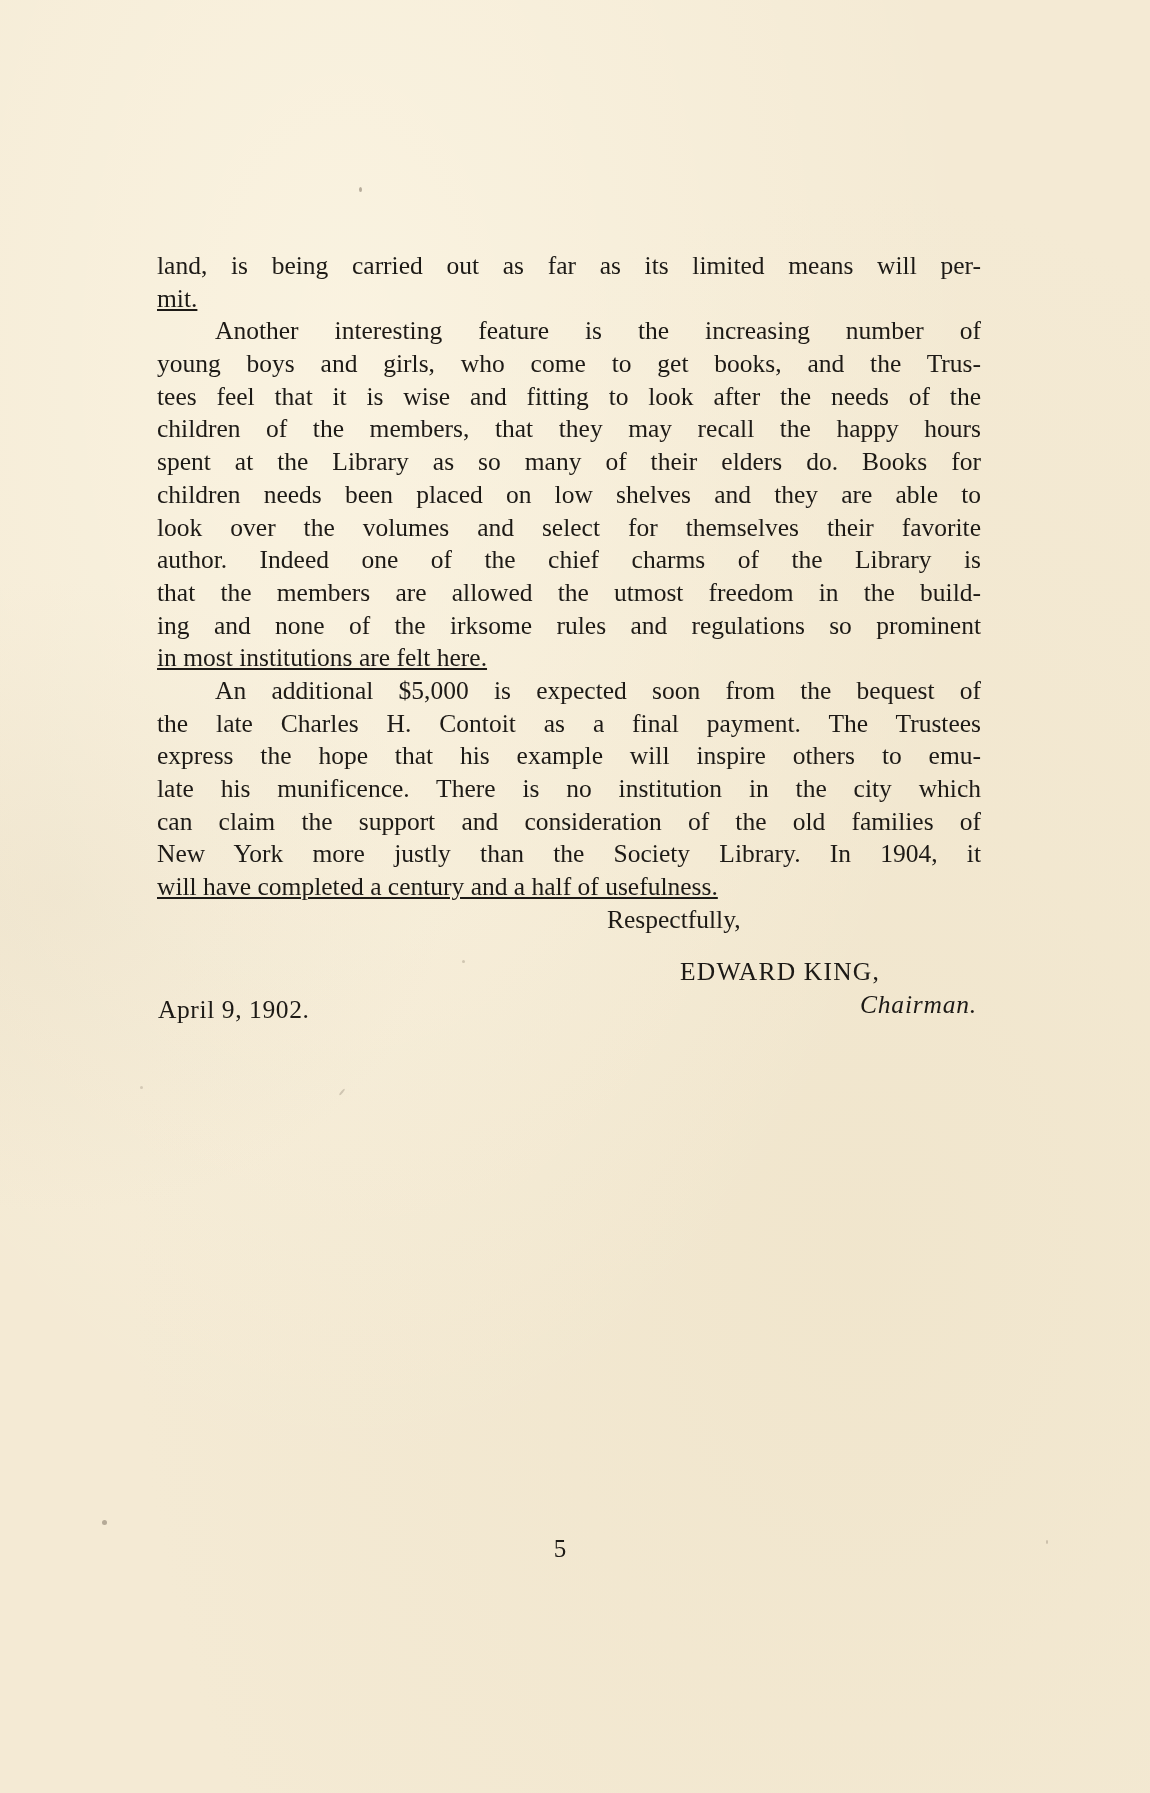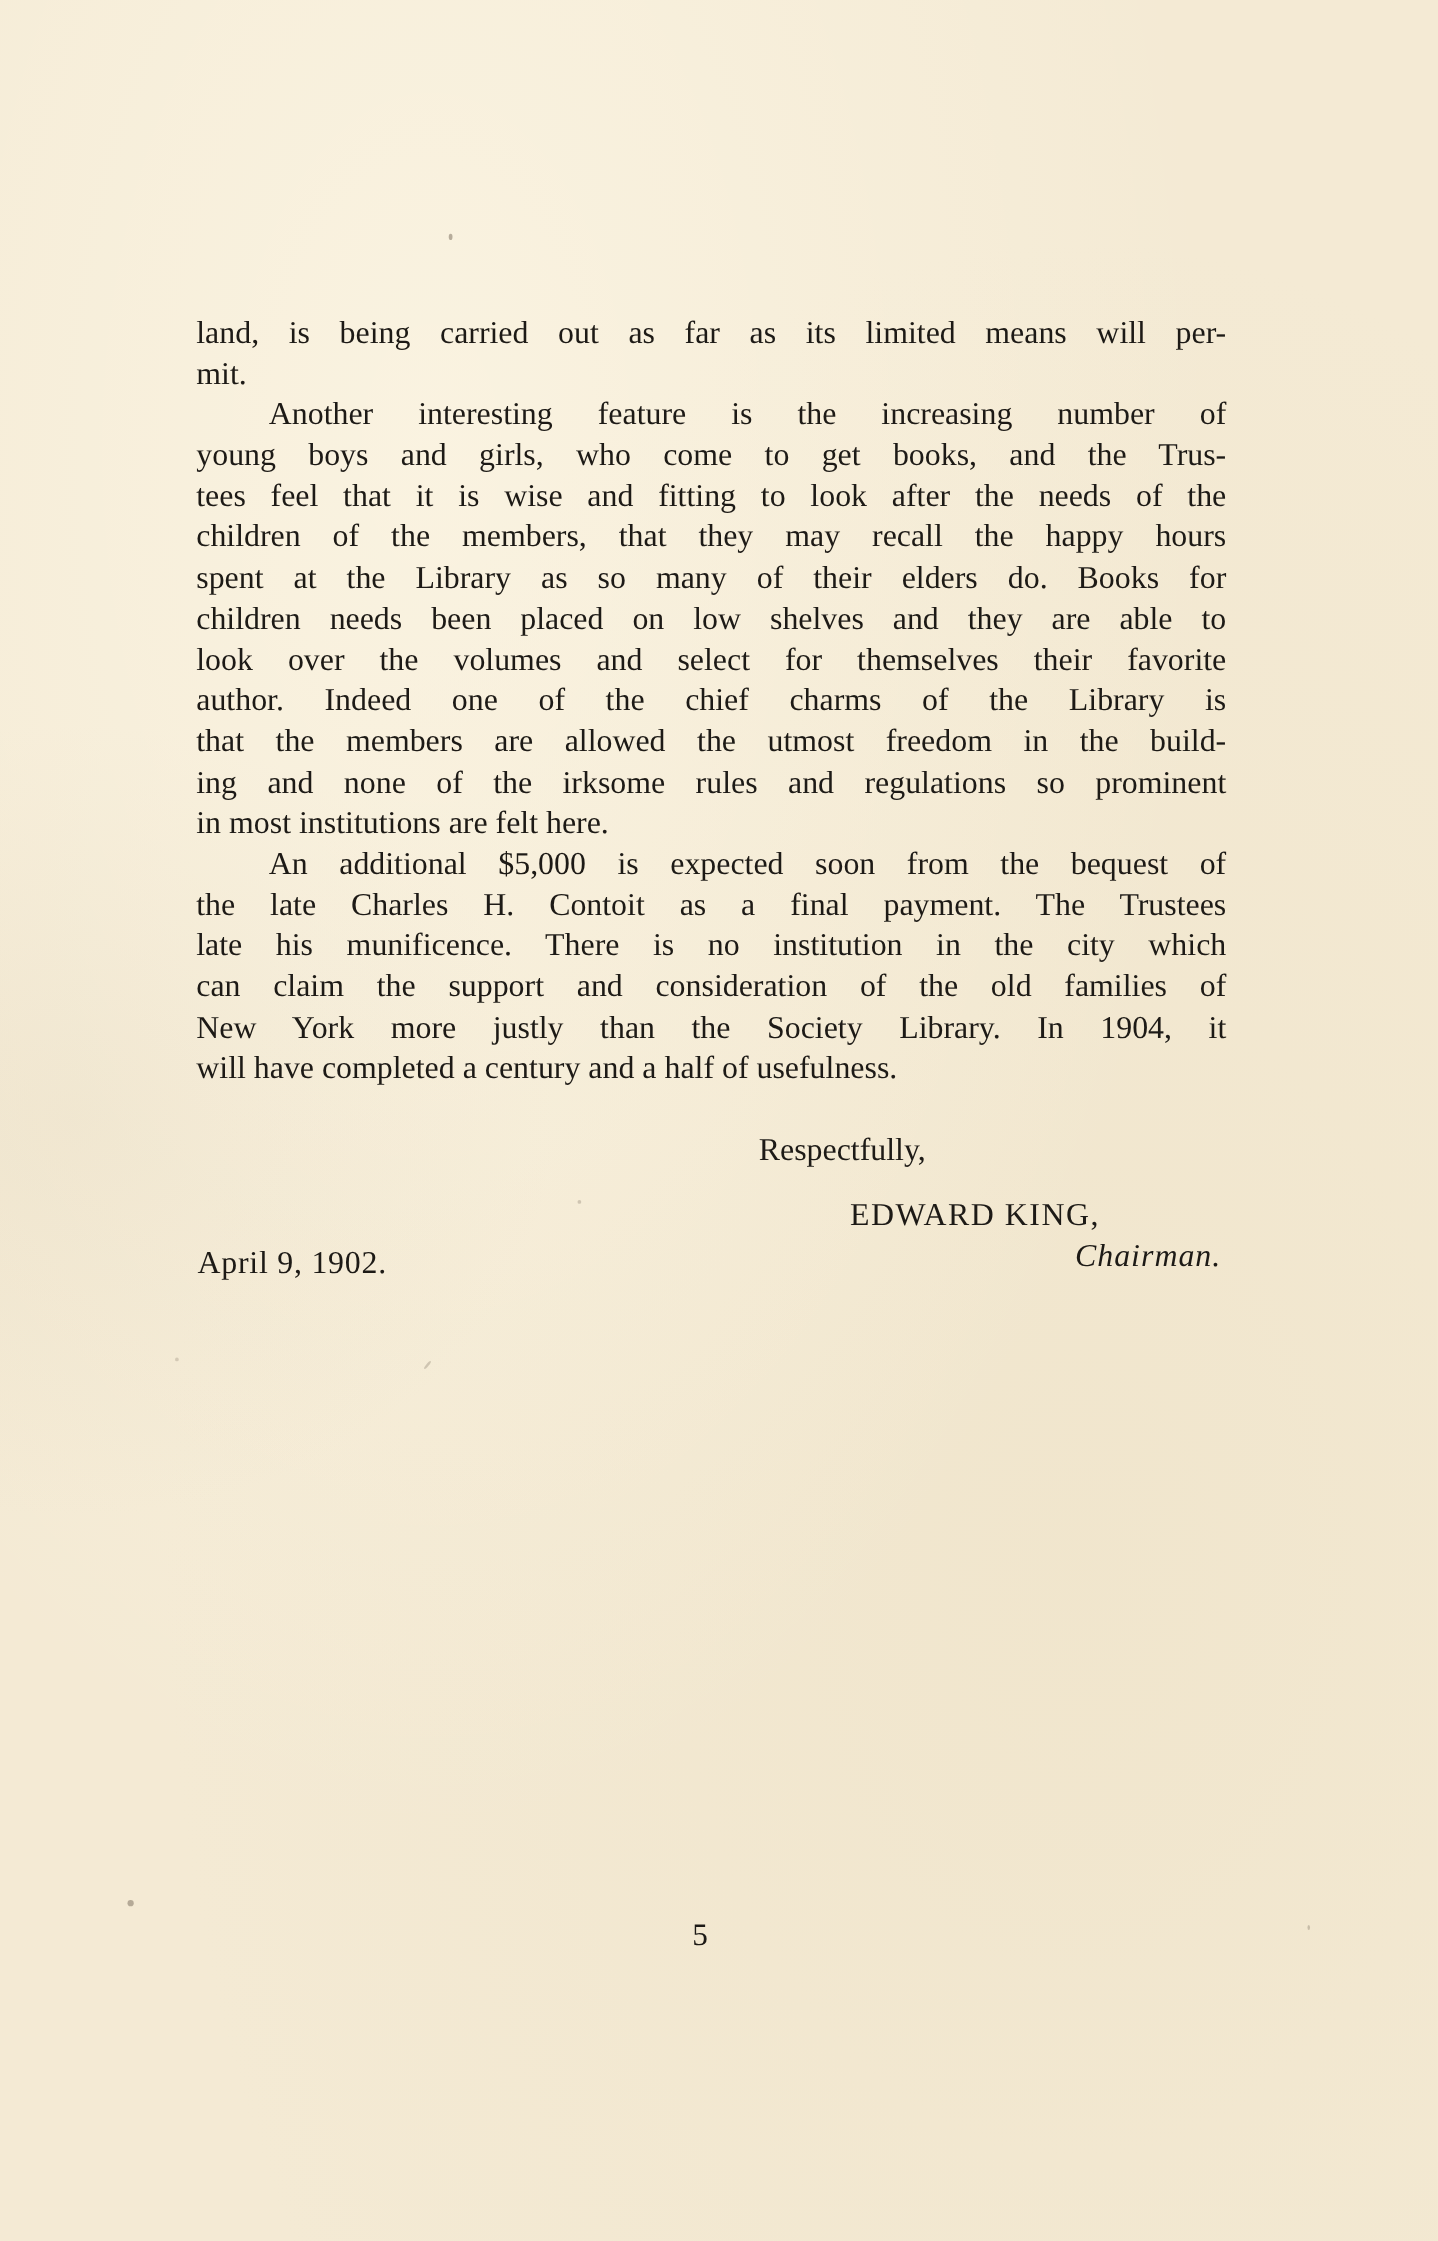--- a/index.html
+++ b/index.html
@@ -36,21 +36,21 @@
     .para { margin: 0; padding: 0; }
     .line {
       display: block;
       white-space: nowrap;
       text-align: justify;
       text-align-last: justify;
       height: 32.7px;
       overflow: visible;
     }
     .line.indent { padding-left: 58px; }
-    .line.last { text-align-last: left; }
+    .line.last { text-align-last: left; text-decoration: underline; }
     .sig {
       position: absolute;
       font-size: 25.5px;
       line-height: 30px;
       white-space: nowrap;
     }
     .sig-closing { left: 607px; top: 905px; }
     .sig-name { left: 680px; top: 957px; letter-spacing: 1.2px; }
     .sig-date { left: 158px; top: 995px; letter-spacing: 0.6px; }
     .sig-title { right: 173px; top: 990px; font-style: italic; letter-spacing: 0.8px; }
@@ -89,20 +89,21 @@
       <span class="line">children needs been placed on low shelves and they are able to</span>
       <span class="line">look over the volumes and select for themselves their favorite</span>
       <span class="line">author. Indeed one of the chief charms of the Library is</span>
       <span class="line">that the members are allowed the utmost freedom in the build-</span>
       <span class="line">ing and none of the irksome rules and regulations so prominent</span>
       <span class="line last">in most institutions are felt here.</span>
     </div>
     <div class="para">
       <span class="line indent">An additional $5,000 is expected soon from the bequest of</span>
       <span class="line">the late Charles H. Contoit as a final payment. The Trustees</span>
+      <span class="line">express the hope that his example will inspire others to emu-</span>
       <span class="line">late his munificence. There is no institution in the city which</span>
       <span class="line">can claim the support and consideration of the old families of</span>
       <span class="line">New York more justly than the Society Library. In 1904, it</span>
       <span class="line last">will have completed a century and a half of usefulness.</span>
     </div>
   </div>
 
   <div class="sig sig-closing">Respectfully,</div>
   <div class="sig sig-name">EDWARD KING,</div>
   <div class="sig sig-date">April 9, 1902.</div>

